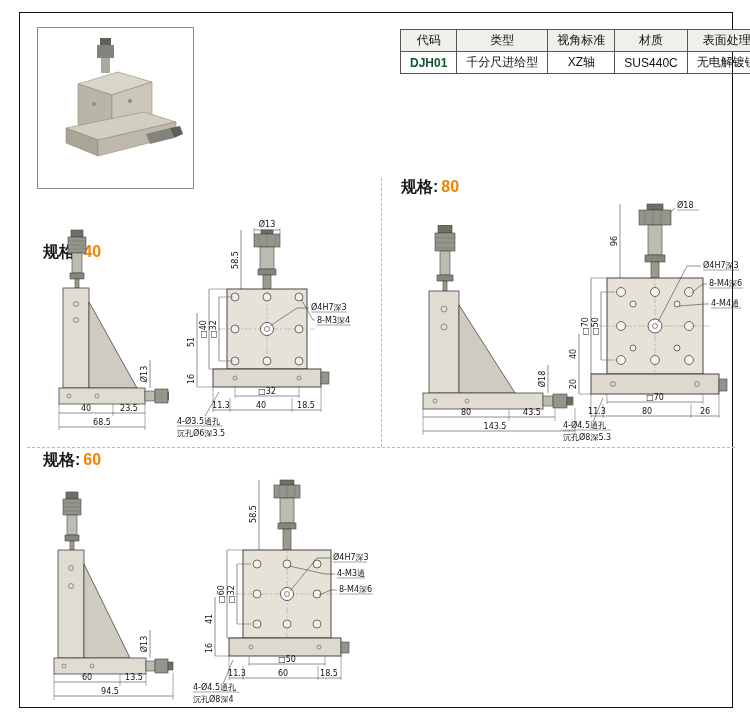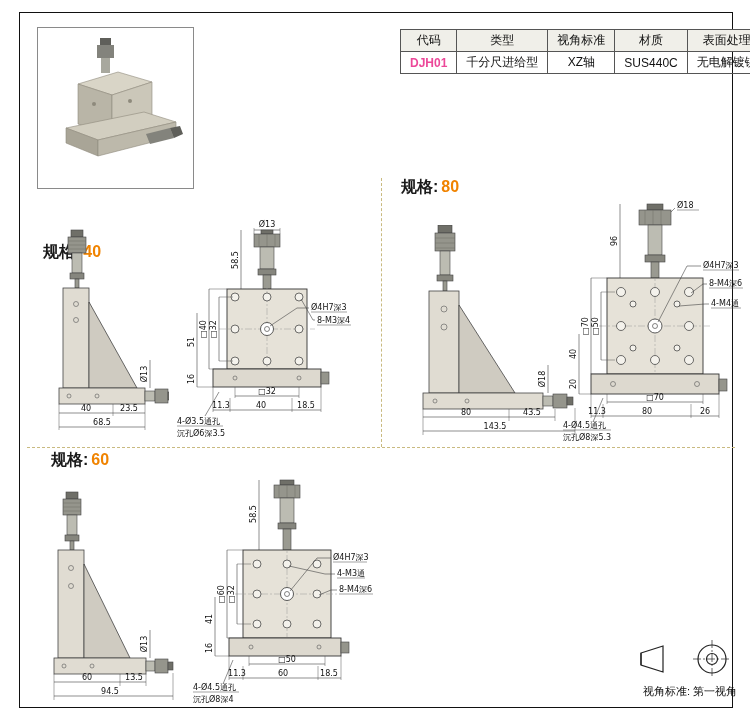--- a/index.html
+++ b/index.html
@@ -5,21 +5,21 @@
   * { margin:0; padding:0; box-sizing:border-box; }
   html,body { width:750px; height:720px; background:#fff;
     font-family:"Liberation Sans","DejaVu Sans",sans-serif; }
   .page { position:absolute; left:7px; top:0; width:750px; height:720px; background:#fff; overflow:hidden;padding-left:40px; }
   .frame { position:absolute; left:12px; top:12px; width:714px; height:696px; border:1.5px solid #111; }
   .abs { position:absolute; }
   .photo-box { position:absolute; left:30px; top:27px; width:157px; height:162px; border:1px solid #8a8a8a; background:#fff; }
   .spec-table { position:absolute; left:393px; top:29px; border-collapse:collapse; font-size:12px; color:#111; }
   .spec-table th, .spec-table td { border:1px solid #555; padding:2px 9px; text-align:center; white-space:nowrap; }
   .spec-table th { background:#f0efe9; font-weight:normal; }
-  .spec-table td.code { color:#ec4899; font-weight:bold; }
+  .spec-table td.code { color:#14532d; font-weight:bold; }
   .sec-label { position:absolute; font-size:16px; font-weight:bold; color:#1a1a1a; }
   .sec-label .num { color:#f08300; margin-left:3px; }
   .divider-h { position:absolute; left:20px; top:447px; width:708px; border-top:1px dashed #c9ba80; }
   .divider-v { position:absolute; left:374px; top:178px; height:269px; border-left:1px dashed #c9ba80; }
   text { font-family:"DejaVu Sans","Liberation Sans",sans-serif; }
   .dimtext { font-size:8px; fill:#111; }
   .notetext { font-size:8px; fill:#111; }
   .footer { position:absolute; left:626px; top:640px; width:114px; text-align:center; }
   .footer-text { font-size:11px; color:#111; margin-top:2px; white-space:nowrap; }
   line, polyline, polygon, rect, circle { shape-rendering:geometricPrecision; }
@@ -76,21 +76,21 @@
       </tr>
     </tbody>
   </table>
 
   <div class="sec-label" style="left:36px; top:198px;margin-top:44px;">
     <span>规格:</span><span class="num">40</span>
   </div>
   <div class="sec-label" style="left:394px; top:177px;">
     <span>规格:</span><span class="num">80</span>
   </div>
-  <div class="sec-label" style="left:36px; top:450px;margin-left:8px;">
+  <div class="sec-label" style="left:36px; top:450px;">
     <span>规格:</span><span class="num">60</span>
   </div>
 
   <div class="divider-h"></div>
   <div class="divider-v"></div>
 
   <svg class="abs" style="left:40px; top:228px;" width="122" height="212">
     <g>
       <rect x="24" y="2" width="12" height="7" fill="#6f6f68" stroke="#444" stroke-width="0.6"></rect>
       <rect x="21" y="9" width="18" height="16" fill="#95958c" stroke="#444" stroke-width="0.6"></rect>
@@ -480,28 +480,13 @@
       <text class="dimtext" x="136" y="202" text-anchor="middle">18.5</text>
     </g>
     <g>
       <polyline points="30,210 40,186" fill="none" stroke="#444" stroke-width="0.6"></polyline>
       <text class="notetext" x="0" y="216">4-Ø4.5通孔</text>
       <line x1="0" y1="218" x2="46" y2="218" stroke="#444" stroke-width="0.5"></line>
       <text class="notetext" x="0" y="228">沉孔Ø8深4</text>
     </g>
   </svg>
 
-  <div class="footer">
-    <svg width="108" height="38" viewBox="0 0 108 38">
-      <g>
-        <polygon points="5,13 27,6 27,32 5,25" fill="none" stroke="#222" stroke-width="1.2"></polygon>
-        <line x1="5" y1="13" x2="5" y2="25" stroke="#222" stroke-width="1.2"></line>
-      </g>
-      <g>
-        <circle cx="76" cy="19" r="14" fill="none" stroke="#222" stroke-width="1.2"></circle>
-        <circle cx="76" cy="19" r="5.5" fill="none" stroke="#222" stroke-width="1.2"></circle>
-        <line x1="57" y1="19" x2="95" y2="19" stroke="#222" stroke-width="0.7" stroke-dasharray="8 2 2 2"></line>
-        <line x1="76" y1="0" x2="76" y2="38" stroke="#222" stroke-width="0.7" stroke-dasharray="8 2 2 2"></line>
-      </g>
-    </svg>
-    <div class="footer-text">视角标准: 第一视角</div>
-  </div>
 </div>
 
 </body></html>

